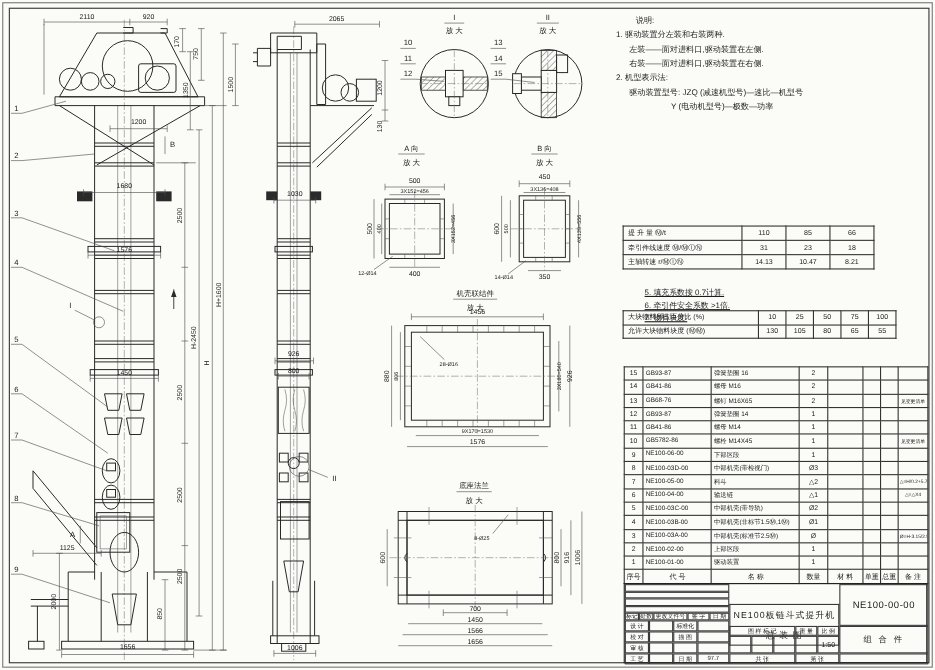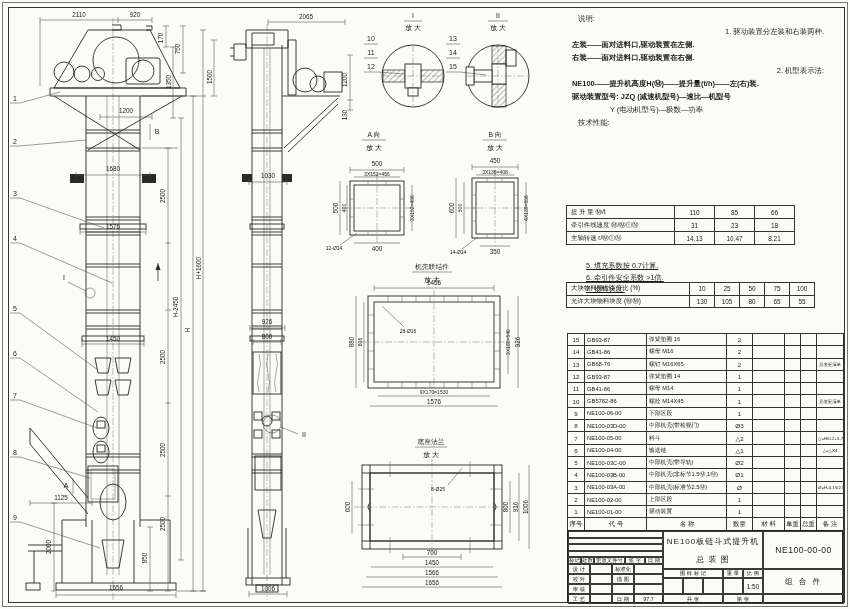--- a/index.html
+++ b/index.html
@@ -12,22 +12,22 @@
   svg text.ttl{font-size:6.8px;}
   .ln{stroke:#262626;stroke-width:0.9;fill:none;}
   .lnt{stroke:#555;stroke-width:0.5;fill:none;}
   .dim{stroke:#4a4a4a;stroke-width:0.55;fill:none;}
   .cl{stroke:#666;stroke-width:0.45;fill:none;stroke-dasharray:7 2 1.5 2;}
   .blk{fill:#2a2a2a;stroke:none;}
   .wht{fill:#fbfbf8;stroke:#262626;stroke-width:0.9;}
   
   .notes{position:absolute;left:548px;top:12px;width:276px;font-size:7.4px;line-height:13px;white-space:nowrap;}
   .notes .hd{padding-left:30px;}
-  .notes .i1{padding-left:12px;text-align:right;}
-  .notes .i2{padding-left:24px;font-weight:bold;}
+  .notes .i1{padding-left:12px;}
+  .notes .i2{padding-left:24px;}
   .notes .i3{padding-left:62px;}
   table{border-collapse:collapse;table-layout:fixed;position:absolute;}
   td{border:0.6px solid #333;font-size:6.4px;padding:0 1px;text-align:center;overflow:hidden;white-space:nowrap;}
   .perf{left:566px;top:205px;width:228px;}
   .perf tr{height:13px;}
   .perf td:first-child{text-align:left;padding-left:4px;}
   .notes2{position:absolute;left:586px;top:260px;font-size:7.2px;line-height:11.5px;white-space:nowrap;text-decoration:underline;}
   .lump{left:566px;top:282px;width:248px;}
   .lump tr{height:12.5px;}
   .lump td:first-child{text-align:left;padding-left:4px;}
@@ -36,21 +36,21 @@
   .bom td{font-size:6.2px;}
   .bom td:nth-child(2){text-align:left;padding-left:2px;font-size:5.8px;}
   .bom td:nth-child(3){text-align:left;padding-left:2px;font-size:5.8px;}
   .bom td:nth-child(8){font-size:4.4px;}
   .bom tr:last-child td{font-size:6.4px;text-align:center;}
   
   .tblock{position:absolute;left:567px;top:530px;width:276px;height:73px;border:1.3px solid #222;box-sizing:border-box;}
   .c{position:absolute;box-sizing:border-box;border:0.55px solid #3a3a3a;display:flex;align-items:center;justify-content:center;font-size:5.4px;overflow:hidden;white-space:nowrap;}
   .c.big{font-size:8.6px;letter-spacing:0.5px;}
   .c.med{font-size:7.6px;letter-spacing:2px;}
-  .c.t1{font-size:8px;letter-spacing:1px;}
+  .c.t1{font-size:8px;letter-spacing:1px;margin-top:18px;}
 </style>
 </head>
 <body>
 
 <div class="page">
   <div class="frame-outer"></div>
   <div class="frame-inner"></div>
 
   <svg width="562" height="609" viewBox="0 0 562 609" style="position:absolute;left:0;top:0;">
     <defs>
@@ -276,24 +276,22 @@
       <text x="432" y="585">1656</text>
     </g>
   </svg>
 
   <div class="notes">
     <div class="hd">说明:</div>
     <div class="i1">1. 驱动装置分左装和右装两种.</div>
     <div class="i2">左装——面对进料口,驱动装置在左侧.</div>
     <div class="i2">右装——面对进料口,驱动装置在右侧.</div>
     <div class="i1">2. 机型表示法:</div>
-    <div class="i2">NE100——提升机高度H(Ⓜ)——提升量(t/h)——左(右)装.</div>
     <div class="i2">驱动装置型号: JZQ (减速机型号)—速比—机型号</div>
     <div class="i3">Y (电动机型号)—极数—功率</div>
-    <div class="hd">技术性能:</div>
   </div>
 
   <table class="perf">
     <colgroup>
         <col style="width:108px">
         <col style="width:40px">
         <col style="width:40px">
         <col style="width:40px">
       </colgroup>
     <tbody>

